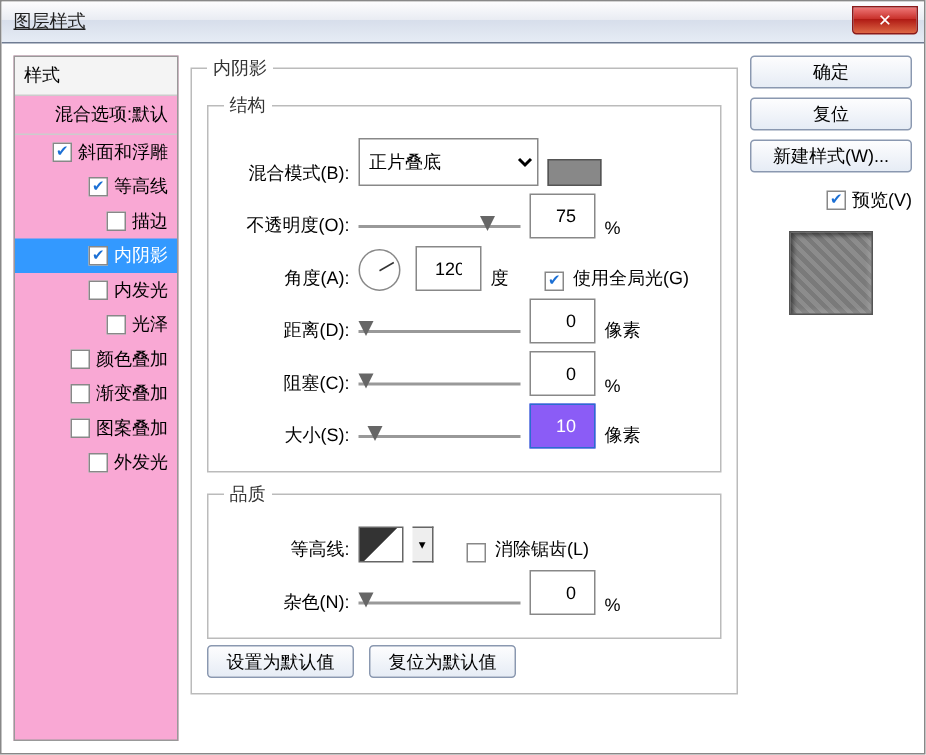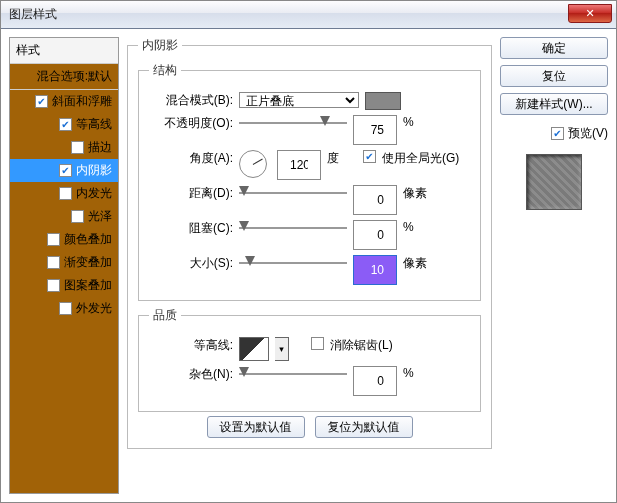--- a/index.html
+++ b/index.html
@@ -15,21 +15,21 @@
   }
   .titlebar {
     height: 28px;
     background: linear-gradient(#fdfdfe, #e9ecf3 45%, #d7deeb 46%, #e6ecf5);
     border-bottom: 1px solid #6f7c93;
     display: flex;
     align-items: center;
     padding: 0 2px 0 8px;
     position: relative;
   }
-  .titlebar .title { color: #222; }
+  .titlebar .title { color: #222; text-decoration: underline; }
   .close-btn {
     position: absolute;
     right: 4px; top: 3px;
     width: 44px; height: 19px;
     background: linear-gradient(#e77, #c8302a 45%, #b01a14 46%, #d64);
     border: 1px solid #8a1a1a;
     border-radius: 0 0 3px 3px;
     color: #fff;
     display: flex; align-items: center; justify-content: center;
     font-size: 11px;
@@ -37,21 +37,21 @@
   }
   .content {
     display: flex;
     padding: 8px;
     gap: 8px;
     height: calc(100% - 28px);
   }
   .styles-panel {
     width: 110px;
     border: 1px solid #999;
-    background: #a16207;
+    background: #f9a8d4;
     display: flex;
     flex-direction: column;
   }
   .styles-header {
     padding: 4px 6px;
     border-bottom: 1px solid #ccc;
     background: #f4f4f4;
   }
   .style-item {
     padding: 3px 6px;
@@ -89,31 +89,31 @@
     gap: 6px;
   }
   fieldset {
     border: 1px solid #bbb;
     margin: 0;
     padding: 8px 10px 10px 10px;
   }
   legend { padding: 0 4px; color: #333; }
   .row {
     display: flex;
-    align-items: flex-start;
+    align-items: flex-end;
     margin: 5px 0;
     gap: 6px;
   }
   .row .lbl {
     width: 84px;
     text-align: right;
   }
   select.combo {
     width: 120px;
-    height: 16px;
+    height: 32px;
     border: 1px solid #888;
     background: #fff;
     font-size: 12px;
     padding: 0 2px;
   }
   .swatch {
     width: 36px; height: 18px;
     background: #888;
     border: 1px solid #555;
   }
@@ -181,21 +181,21 @@
     border: 1px solid #8a98b0;
     background: linear-gradient(#fdfdfe, #e6ecf5);
     border-radius: 3px;
     padding: 0 12px;
     font-size: 12px;
     cursor: pointer;
     display: inline-flex;
     align-items: center;
     justify-content: center;
   }
-  .btn-row { display: flex; gap: 10px; justify-content: center; margin-top: 4px; }
+  .btn-row { display: flex; gap: 10px; margin-top: 4px; }
   .right-panel {
     width: 108px;
     display: flex;
     flex-direction: column;
     gap: 6px;
     align-items: flex-end;
   }
   .right-panel .btn { width: 100%; }
   .preview-chk {
     display: flex; align-items: center; gap: 4px;

